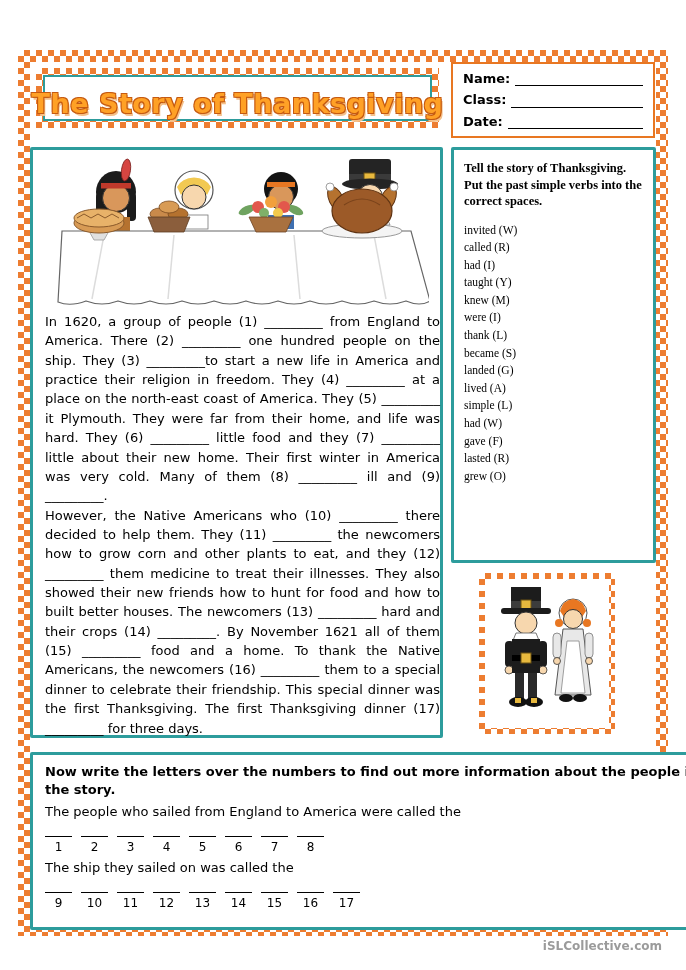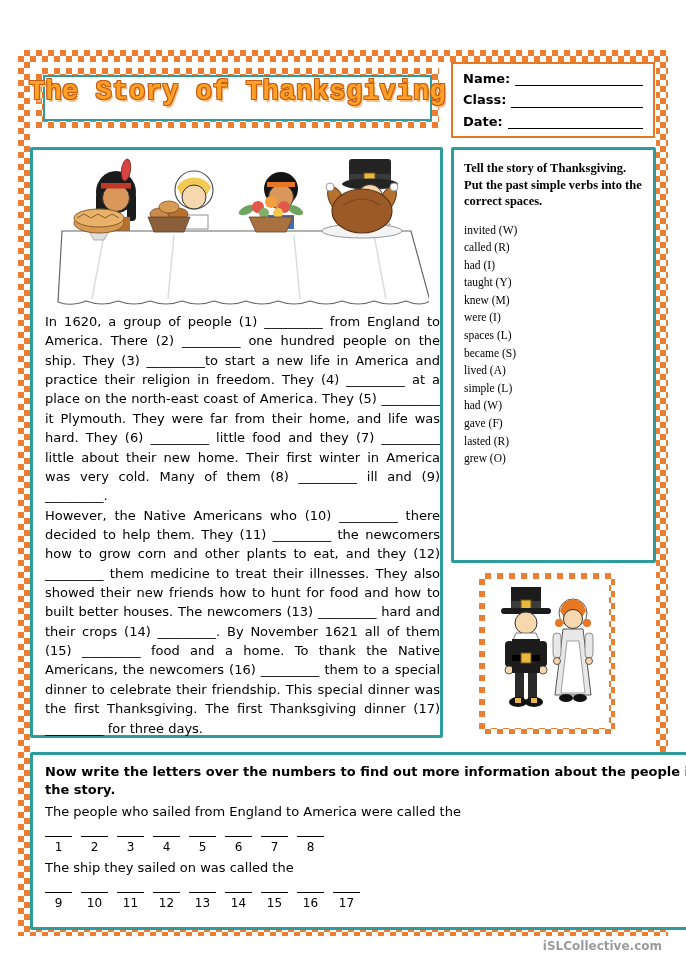--- a/index.html
+++ b/index.html
@@ -17,21 +17,21 @@
     background-image: repeating-conic-gradient(#ED7D31 0% 25%, #ffffff 0% 50%);
     background-size:12px 12px;
   }
 
   .page-frame { position:absolute; left:18px; top:50px; width:650px; height:886px; z-index:1; }
   .page-frame-inner { position:absolute; inset:12px; background:#fff; }
 
   .title-box { position:absolute; left:36px; top:68px; width:403px; height:60px; padding:7px; z-index:3; }
   .title-inner {
     width:100%; height:100%; background:#fff; border:2px solid #2D9C9C;
-    display:flex; align-items:flex-start; justify-content:center;font-family:Liberation Mono, monospace;
+    display:flex; align-items:flex-end; justify-content:center;
   }
   .title-text {
     font-size:27px; font-weight:bold; white-space:nowrap; letter-spacing:0.5px;
     color:#FFA126;
     text-shadow:-1px -1px 0 #C55A11, 1px -1px 0 #C55A11, -1px 1px 0 #C55A11,
                 1px 1px 0 #C55A11, 2px 3px 0 #F4C08A;
   }
 
   .info-box {
     position:absolute; left:451px; top:62px; width:204px; height:76px; z-index:3;
@@ -180,22 +180,23 @@
       <div>Tell the story of Thanksgiving.</div>
       <div>Put the past simple verbs into the correct spaces.</div>
     </div>
     <div class="verb-list">
         <div class="verb-item">invited (W)</div>
         <div class="verb-item">called (R)</div>
         <div class="verb-item">had (I)</div>
         <div class="verb-item">taught (Y)</div>
         <div class="verb-item">knew (M)</div>
         <div class="verb-item">were (I)</div>
-        <div class="verb-item">spaces (L)</div>
+        <div class="verb-item">thank (L)</div>
         <div class="verb-item">became (S)</div>
+        <div class="verb-item">landed (G)</div>
         <div class="verb-item">lived (A)</div>
         <div class="verb-item">simple (L)</div>
         <div class="verb-item">had (W)</div>
         <div class="verb-item">gave (F)</div>
         <div class="verb-item">lasted (R)</div>
         <div class="verb-item">grew (O)</div>
       </div>
   </div>
 
   <div class="pilgrims-box checker">

